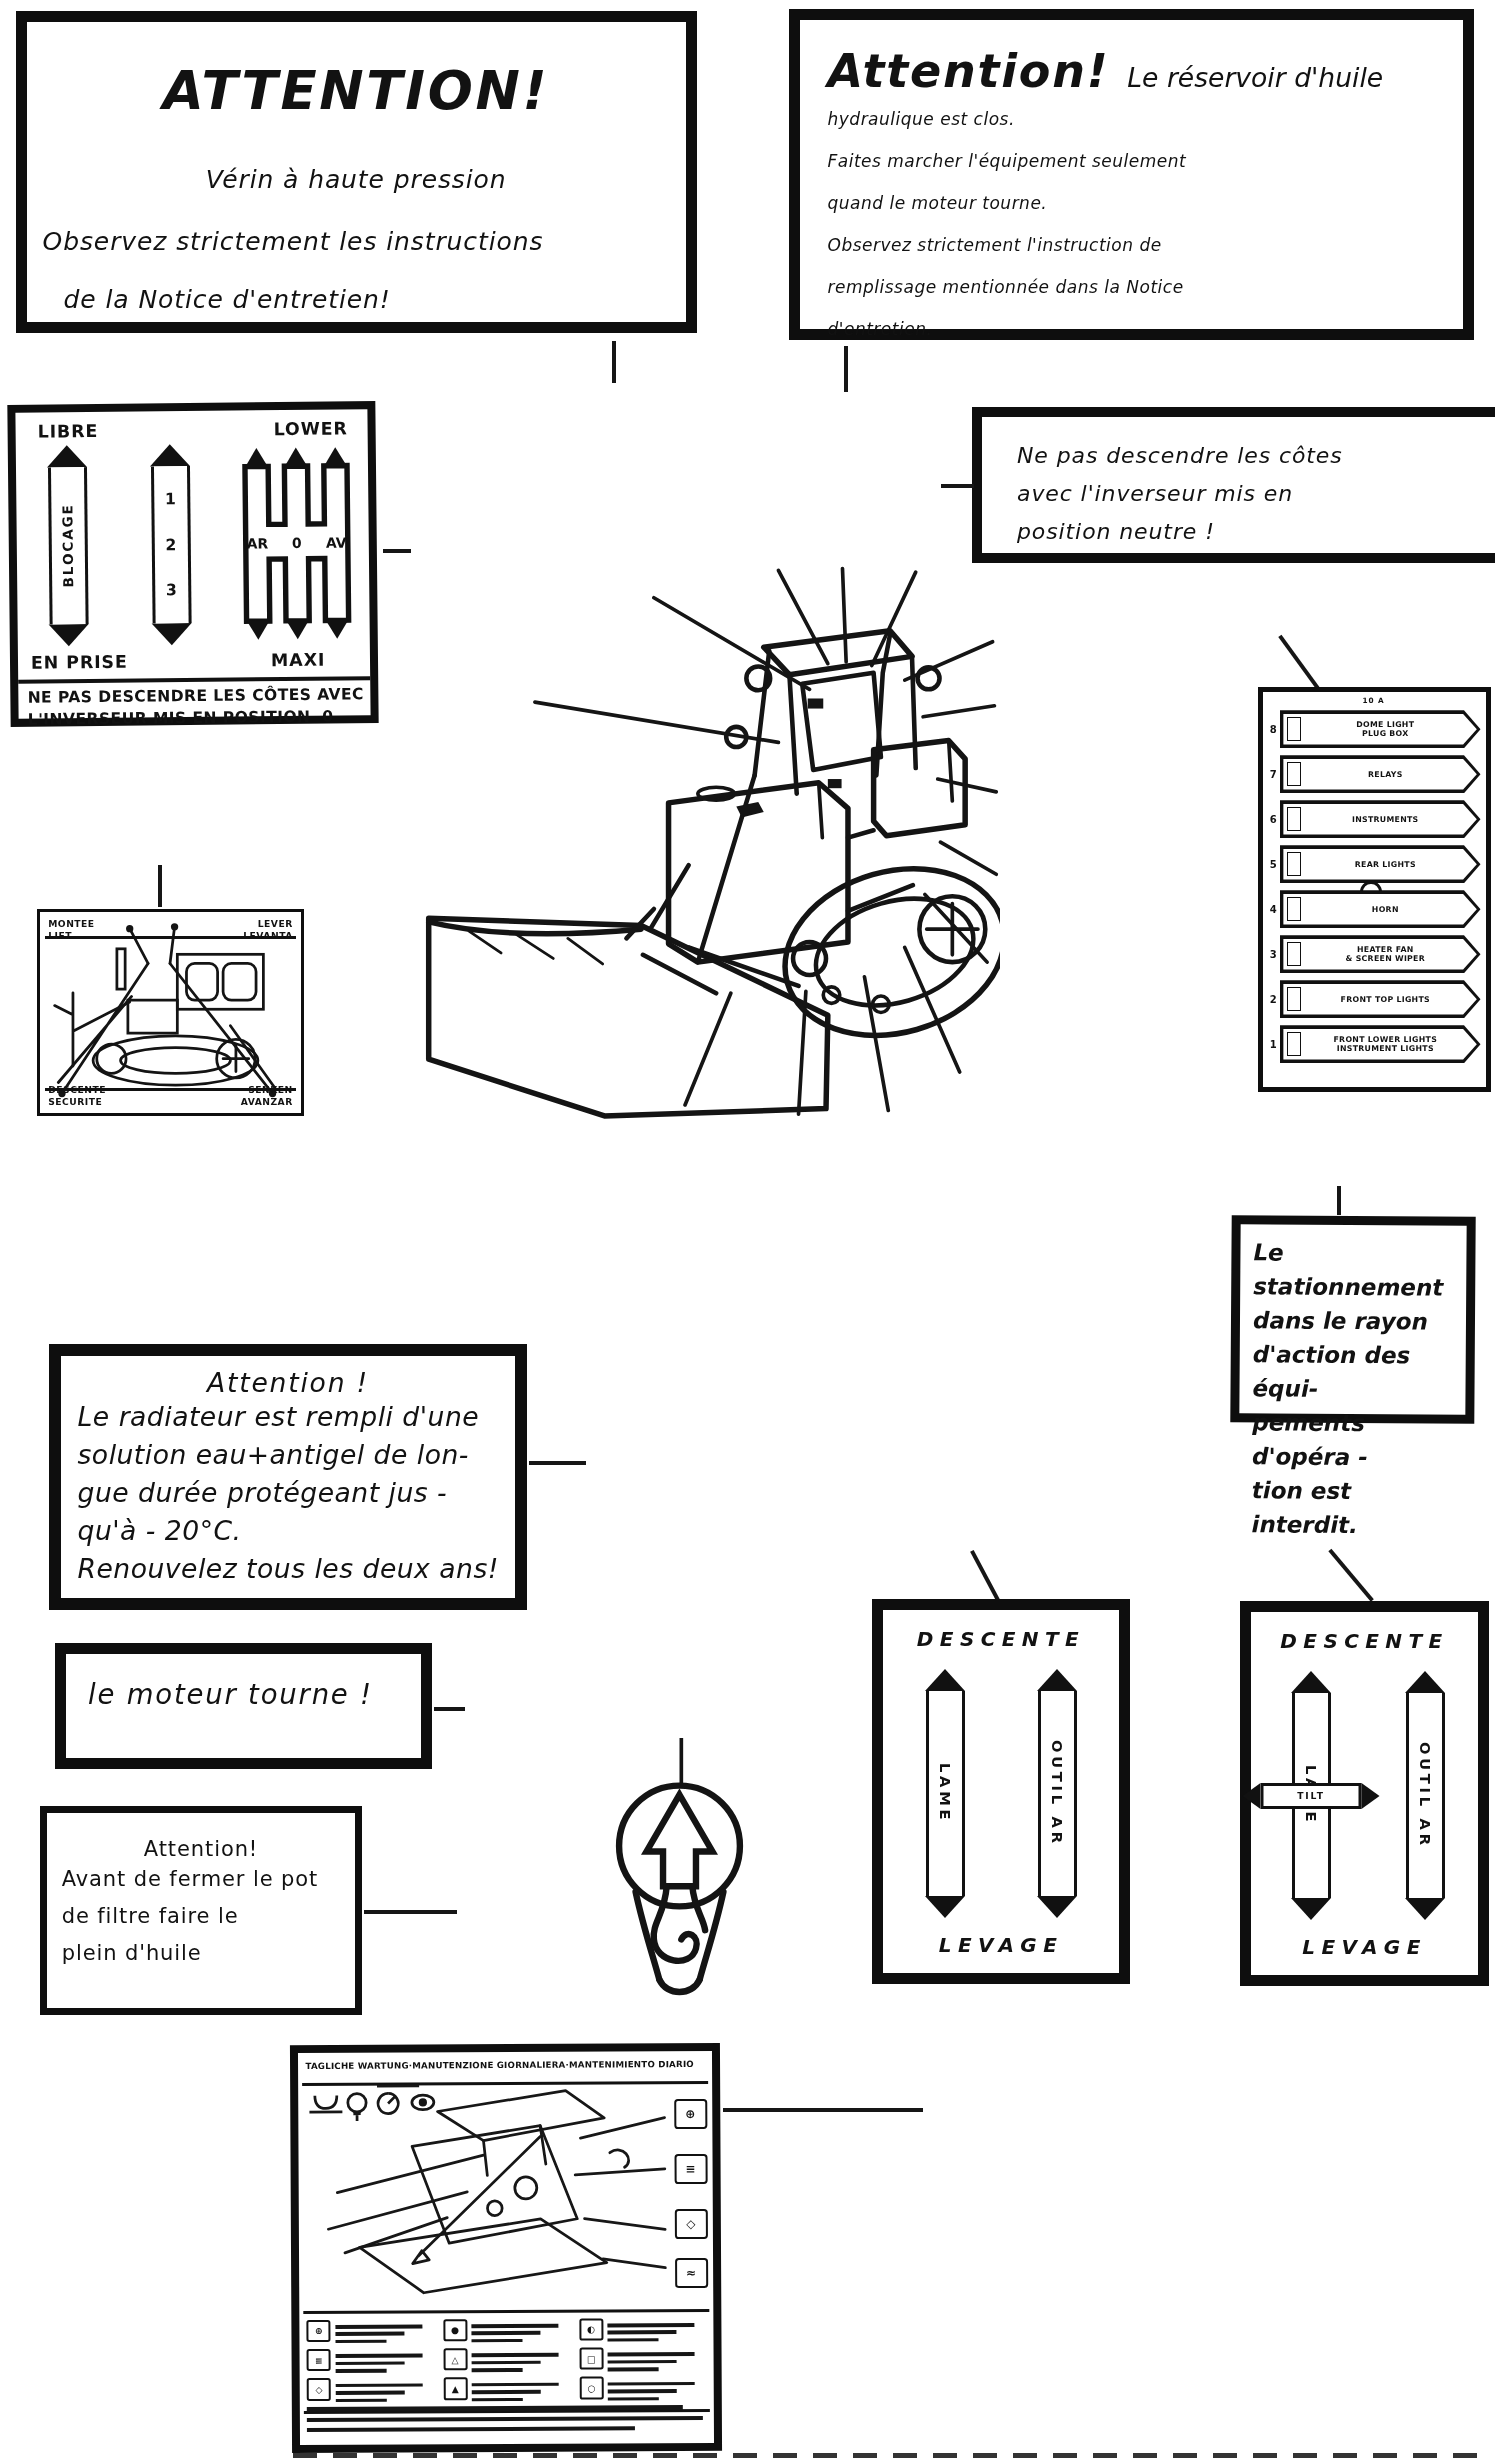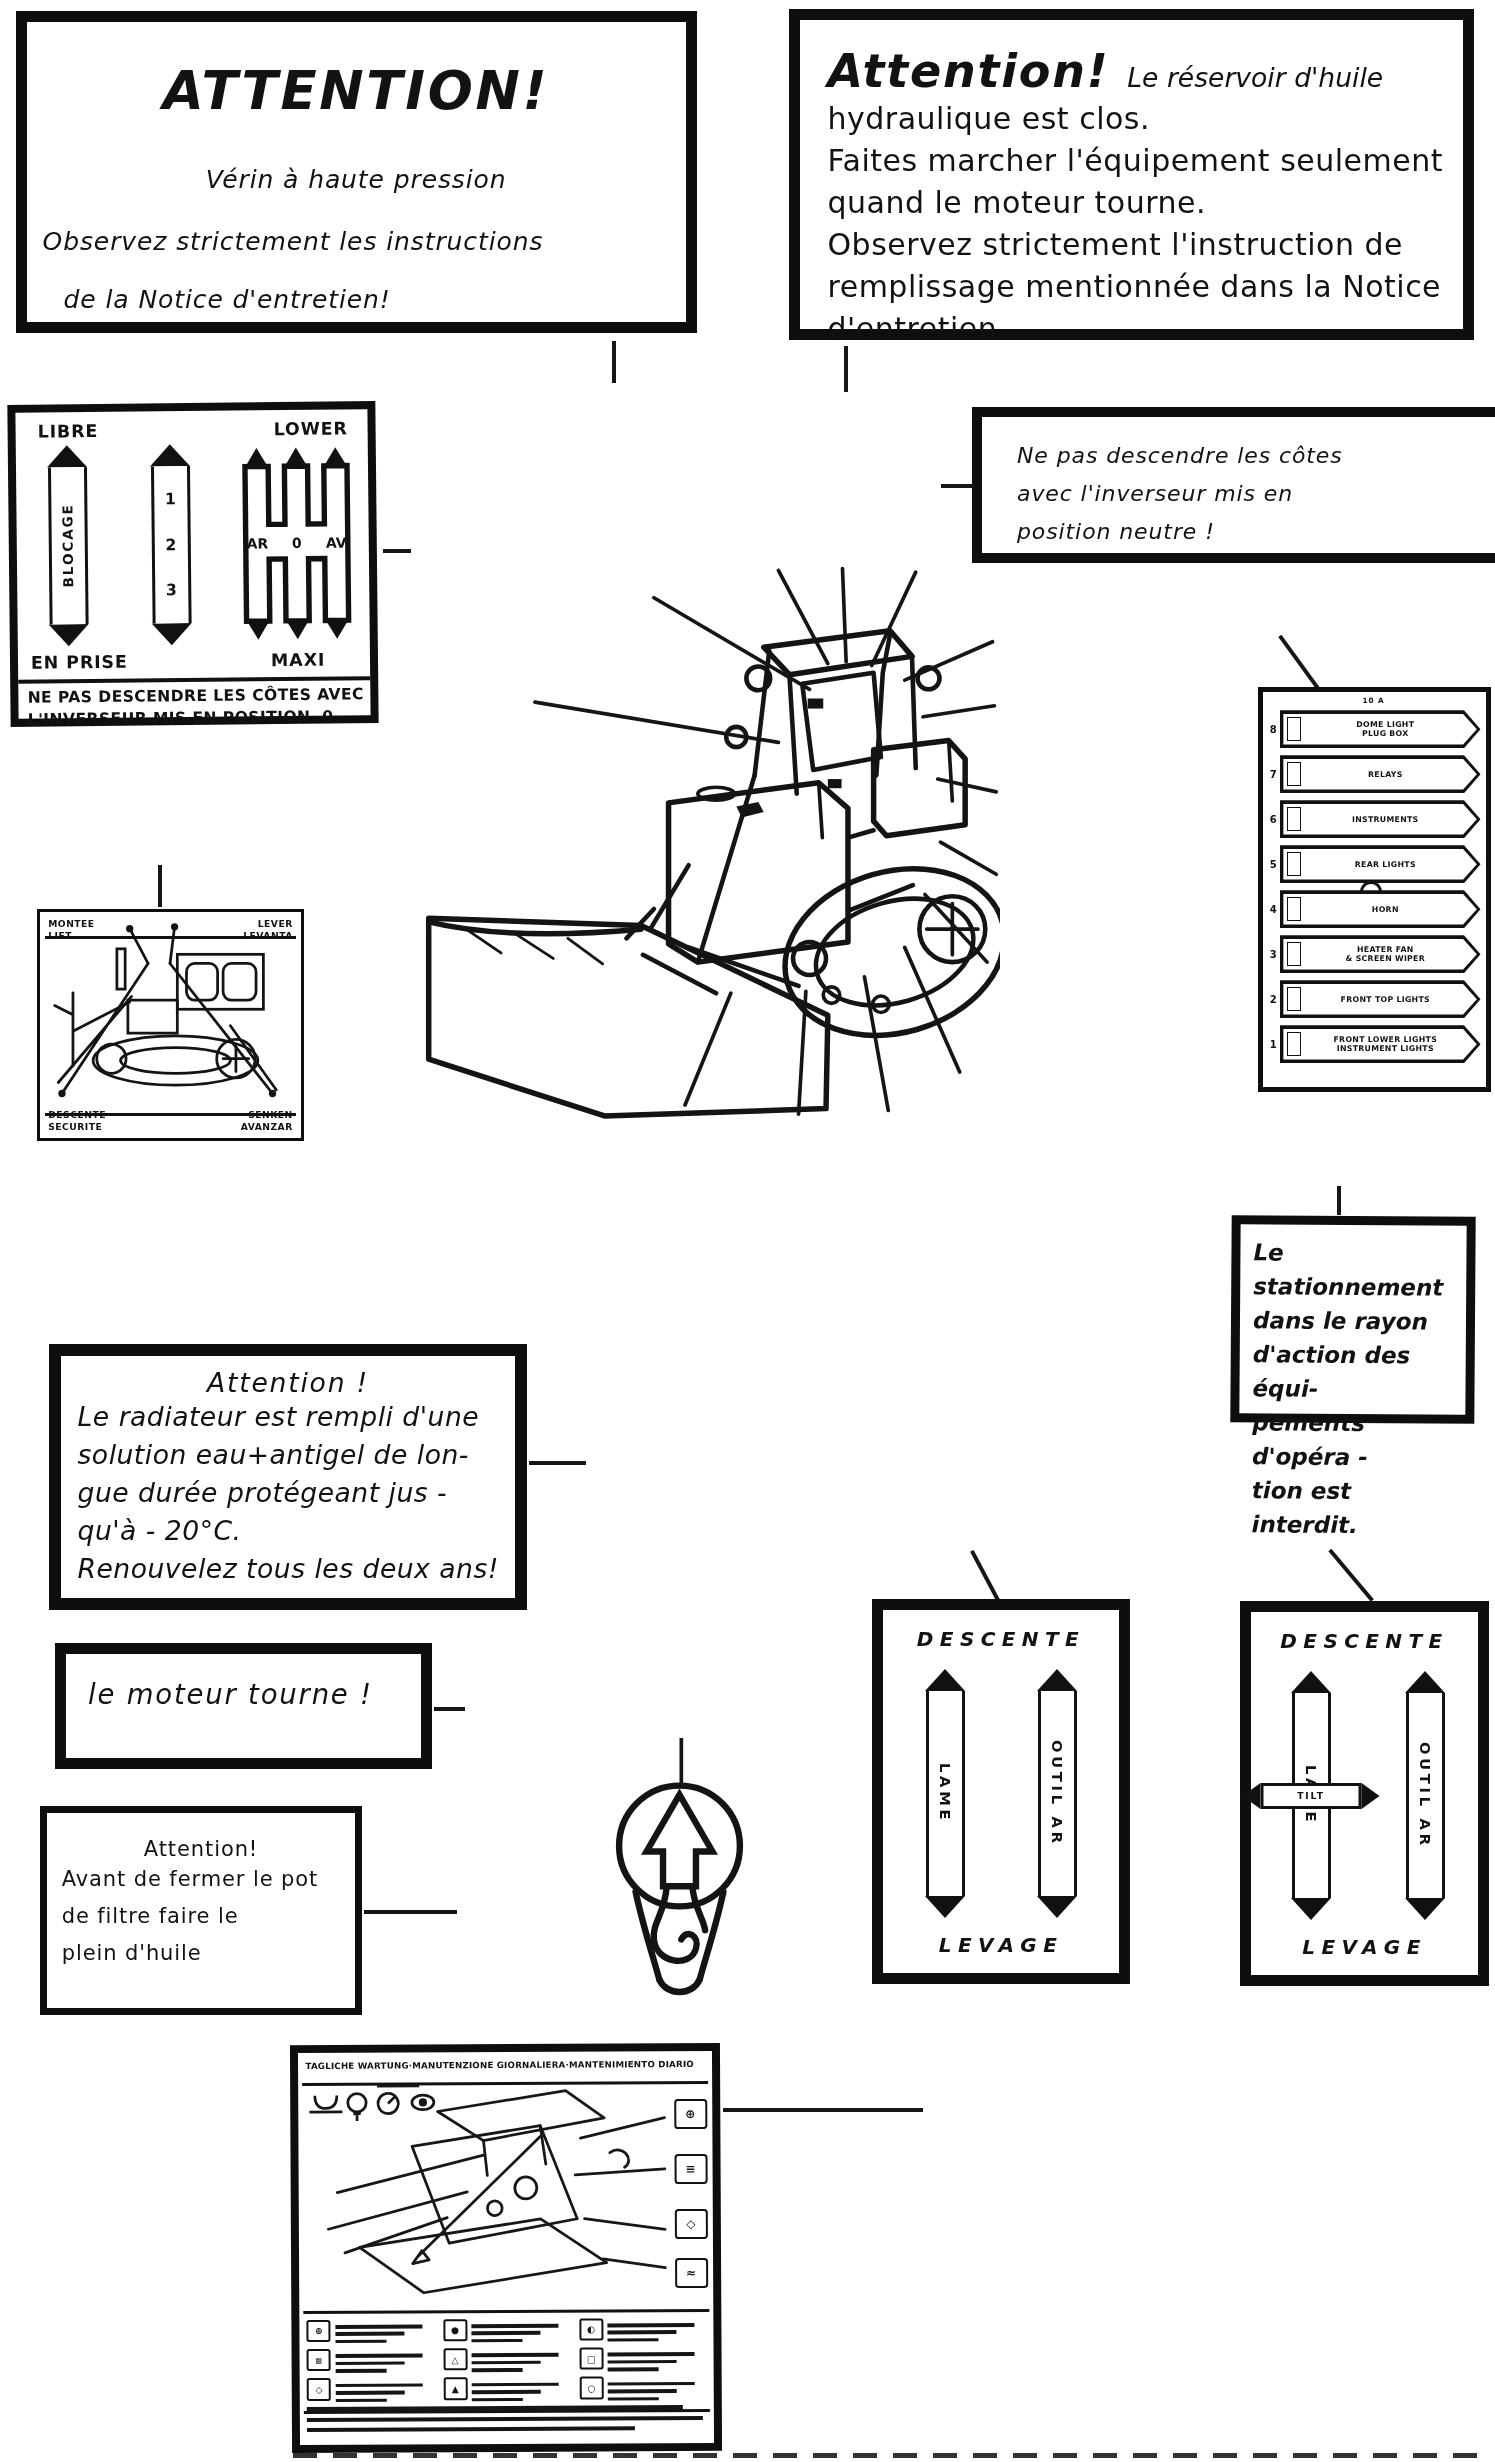--- a/index.html
+++ b/index.html
@@ -15,21 +15,21 @@
   .lead-d{height:3.7px;transform-origin:left center;}
   
   .al-title{margin-top:38px;text-align:center;font-size:53px;font-weight:bold;font-style:italic;letter-spacing:2.7px;}
   .al-line{font-style:italic;font-size:25px;text-align:center;letter-spacing:0.9px;}
   .al-l1{margin-top:44px;} .al-l2{margin-top:33px;text-align:left;padding-left:16px;}
   .al-l3{margin-top:29px;text-align:left;padding-left:37px;}
   .ar-wrap{padding:24px 18.3px 0 27.5px;}
   .ar-titleline{white-space:nowrap;}
   .ar-title{font-size:46px;font-weight:bold;font-style:italic;letter-spacing:1.8px;}
   .ar-sub{font-size:26.6px;font-style:italic;margin-left:13px;}
-  .ar-line{font-size:30px;line-height:42px;letter-spacing:0.5px;}
+  .ar-line{font-size:17px;font-style:italic;line-height:42px;letter-spacing:0.5px;}
   
   .gear{border-width:8.2px;}
   .gear-lbl{position:absolute;font-weight:bold;font-size:17.4px;letter-spacing:0.9px;}
   .gear-div{position:absolute;left:0;right:0;height:3.7px;background:#111;}
   .gear-note{position:absolute;left:9.2px;right:5.5px;font-weight:bold;font-size:15.6px;line-height:20px;
              letter-spacing:0.4px;white-space:pre-wrap;}
   
   .vbar{position:absolute;display:flex;flex-direction:column;align-items:center;}
   .tri-up{width:0;height:0;border-left:20px solid transparent;border-right:20px solid transparent;border-bottom:22px solid #111;}
   .tri-dn{width:0;height:0;border-left:20px solid transparent;border-right:20px solid transparent;border-top:22px solid #111;}
@@ -169,21 +169,21 @@
   <div class="plate" style="left:972px;top:407px;width:568px;height:156px;border-width:10px;">
     <div class="neutre-txt">
       <div>Ne pas descendre les côtes</div>
       <div>avec l'inverseur mis en</div>
       <div>position neutre !</div>
     </div>
   </div>
   <div class="lead lead-h" style="left:941px;top:484px;width:33px;"></div>
 
   <div class="lead lead-v" style="left:158px;top:865px;height:42px;"></div>
-  <div class="plate lever" style="left:37px;top:909px;width:267px;height:232px;">
+  <div class="plate lever" style="left:37px;top:909px;width:267px;height:207px;">
     <svg class="abs" style="left:0;top:0;" width="260" height="200" viewBox="0 0 284 218">
       <g stroke="#141414" fill="none" stroke-width="3" stroke-linecap="round">
         <path d="M118,56 L24,198 M142,56 L254,198 M100,92 L20,186 M208,124 L258,194"></path>
         <path d="M118,56 L98,18 M142,56 L147,16"></path>
         <rect x="84" y="40" width="9" height="44"></rect>
         <path d="M36,88 L36,168 M36,112 L16,102 M36,130 L98,98"></path>
         <path d="M96,96 L150,96 L150,132 L96,132 Z"></path>
         <rect x="150" y="46" width="94" height="60"></rect>
         <rect x="160" y="56" width="34" height="40" rx="9"></rect>
         <rect x="200" y="56" width="36" height="40" rx="9"></rect>

